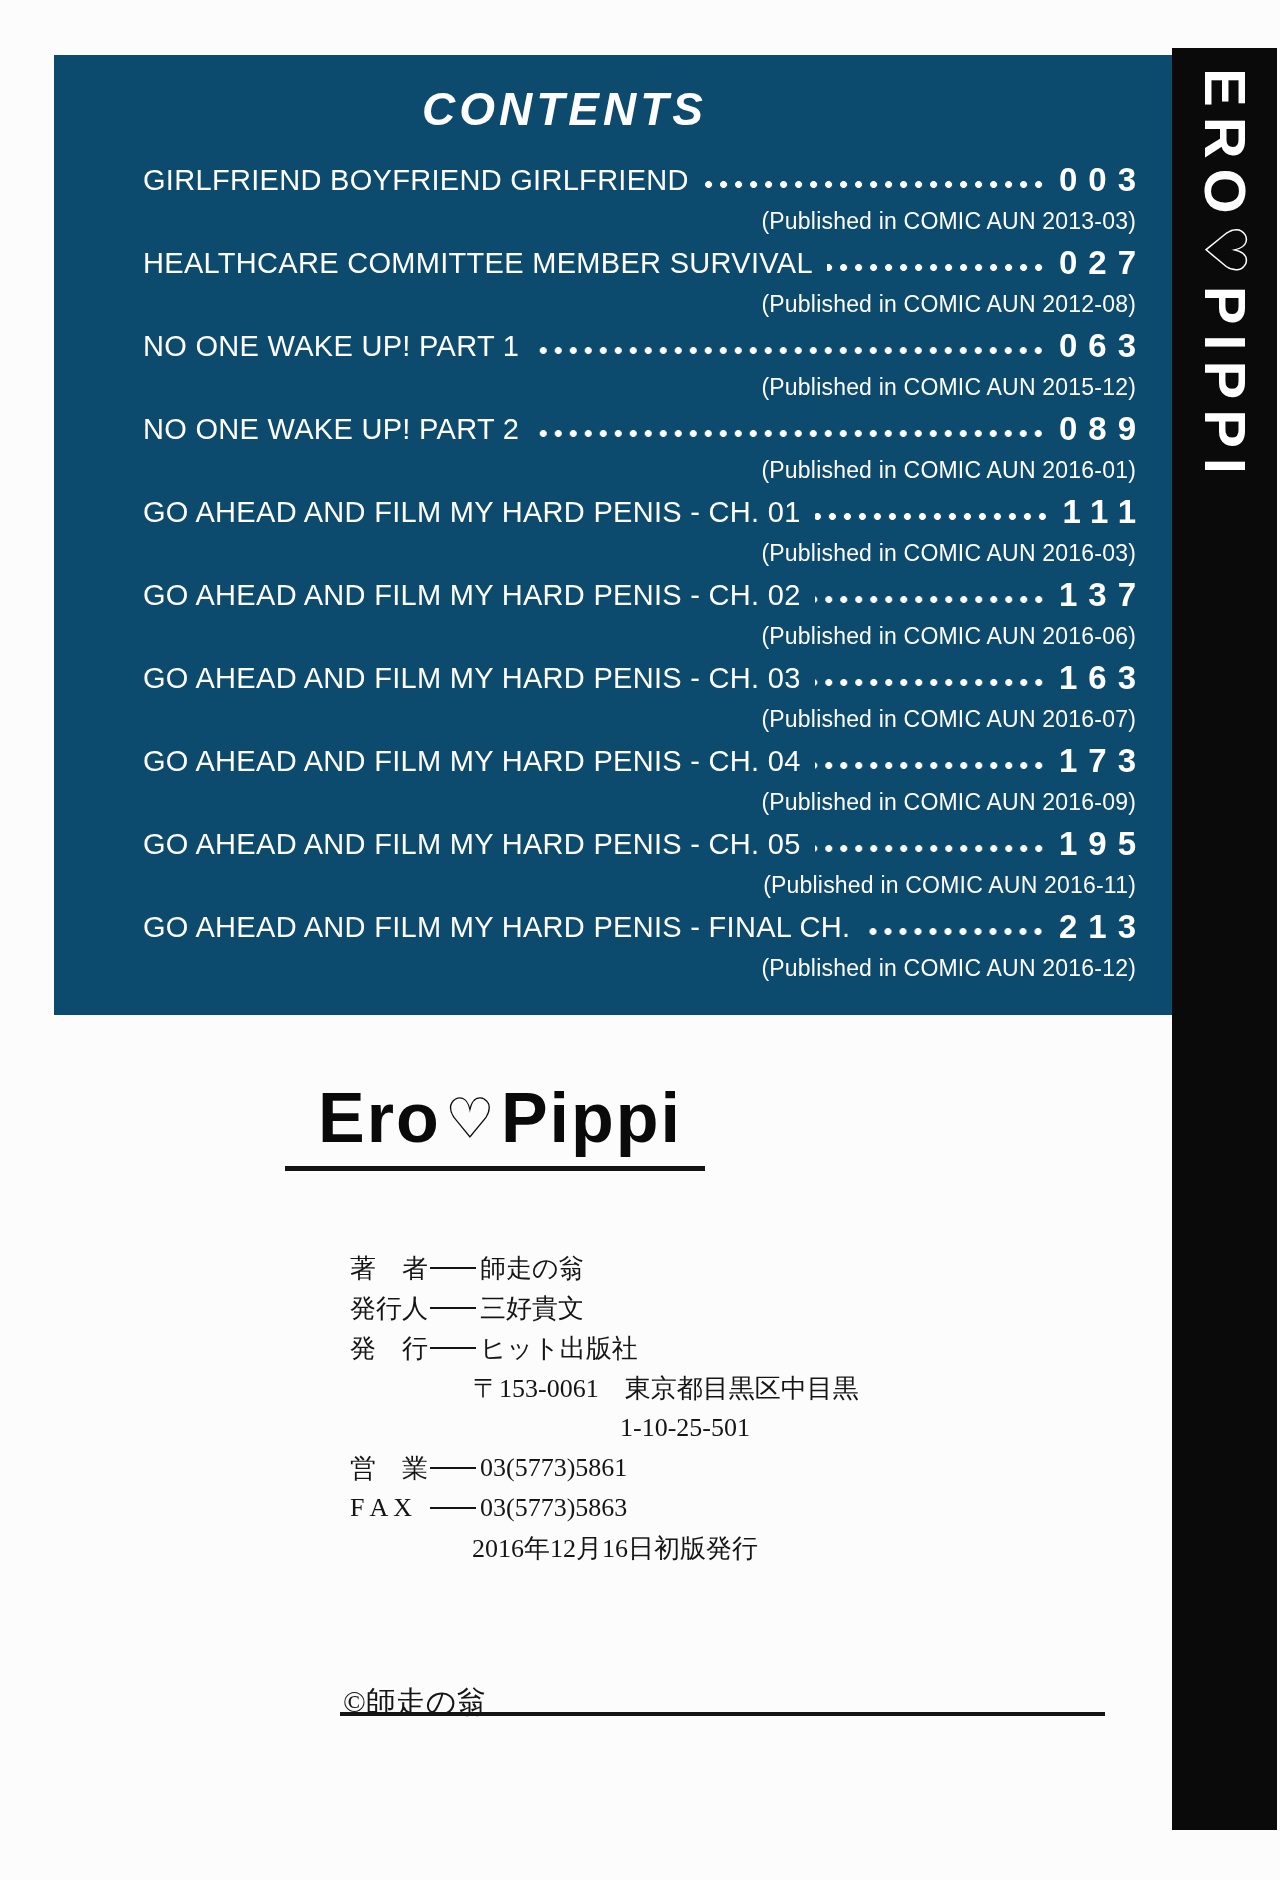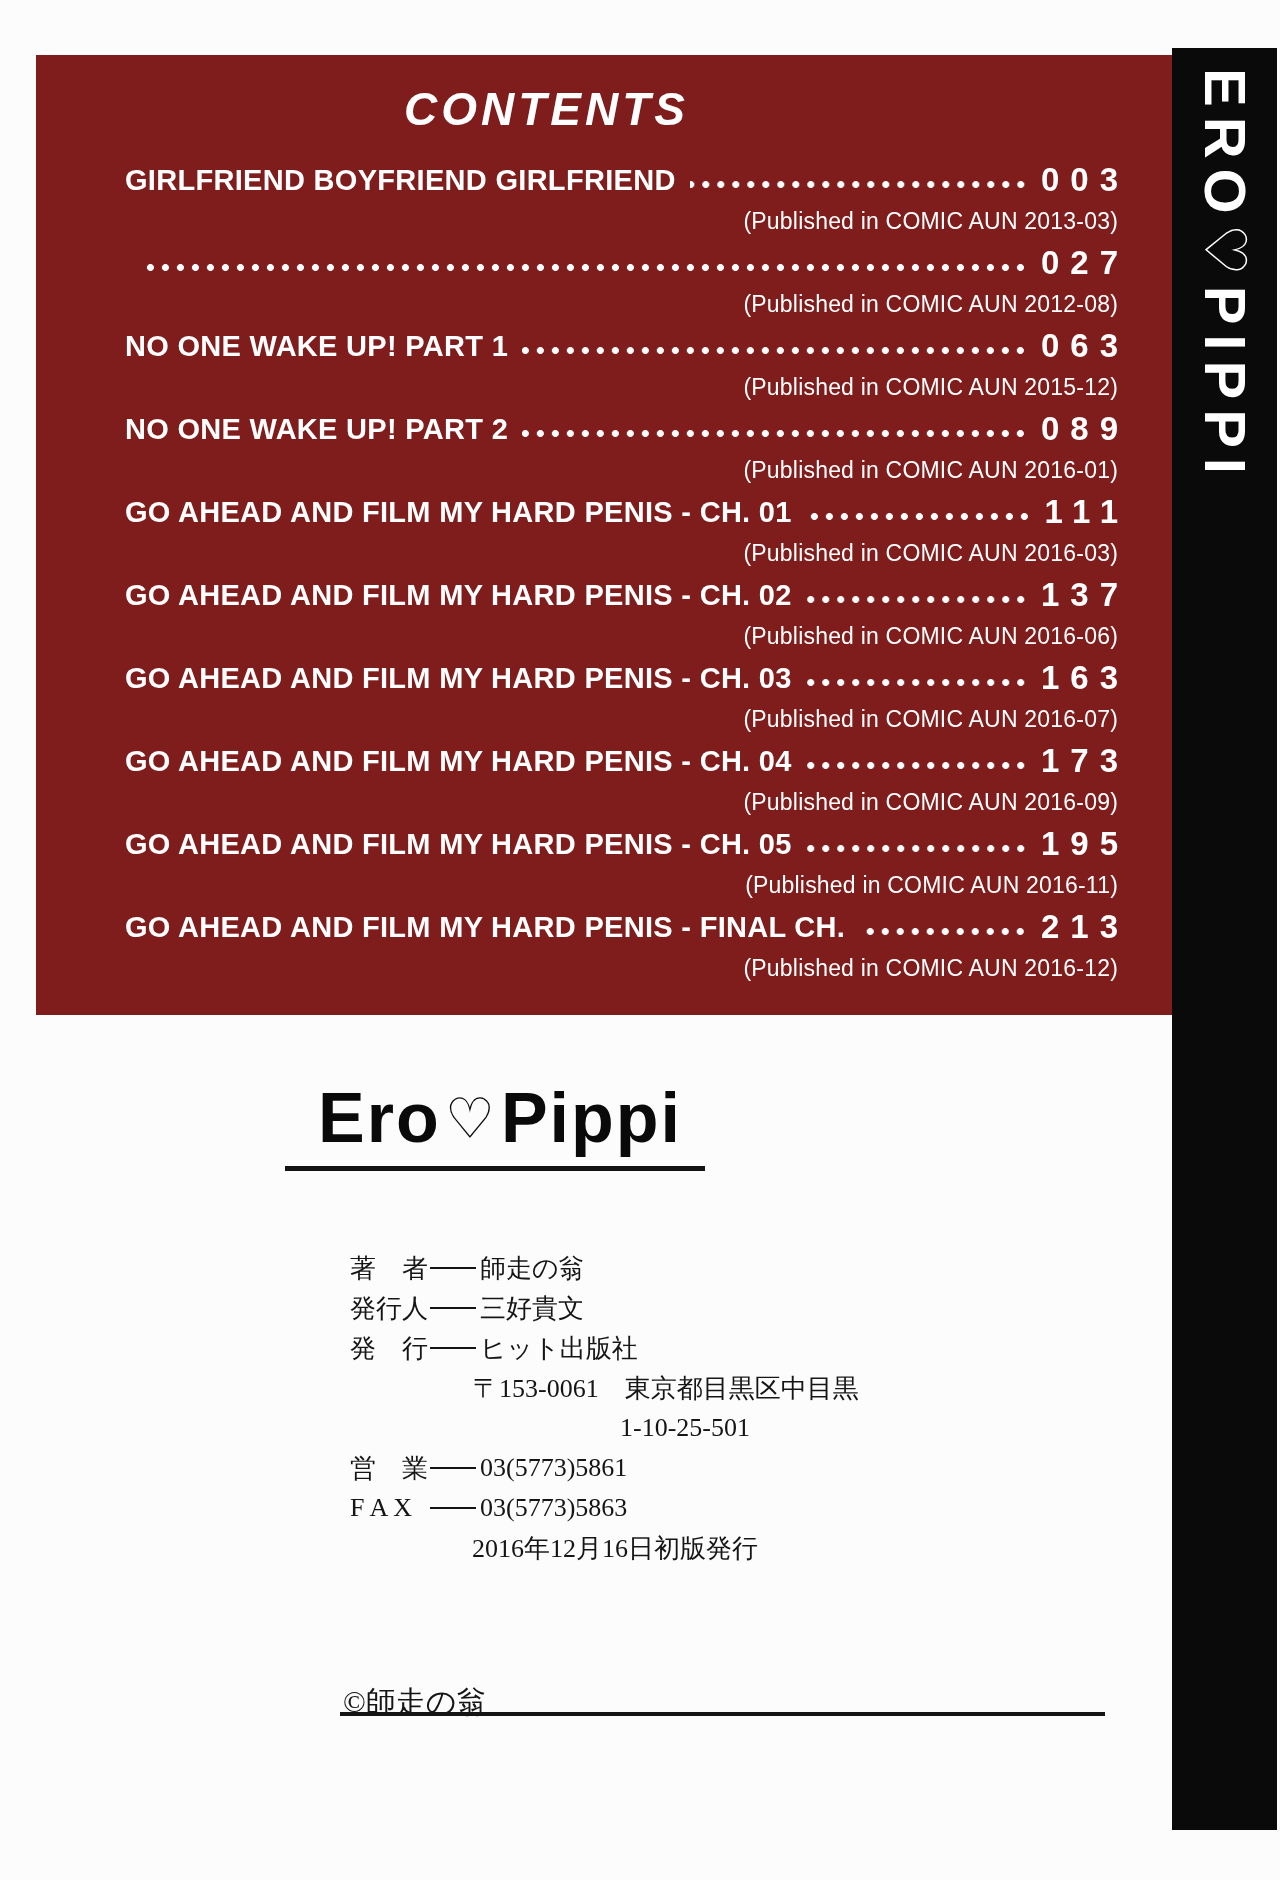--- a/index.html
+++ b/index.html
@@ -5,32 +5,32 @@
   html,body { margin:0; padding:0; }
   body {
     width:1280px; height:1880px; position:relative;
     background:#fcfcfc;
     font-family:"Liberation Sans","DejaVu Sans",sans-serif;
     overflow:hidden;
   }
 
   
   .contents-box {
-    position:absolute; left:36px; top:55px; width:1194px; height:960px;
-    background:#7f1d1d; color:#ffffff; box-sizing:border-box;
+    position:absolute; left:54px; top:55px; width:1194px; height:960px;
+    background:#0c4a6e; color:#ffffff; box-sizing:border-box;
     padding:26px 112px 0 89px;
   }
   .contents-title {
     font-size:46px; line-height:56px; font-weight:800; font-style:italic;
     letter-spacing:4px; text-align:center; margin:0 150px 22px 0;
   }
   .toc-entry { height:75px; margin-bottom:8px; }
   .toc-row1 { display:flex; align-items:center; height:42px; }
   .toc-title {
-    font-size:29px; font-weight:700; letter-spacing:0.3px; white-space:nowrap;text-align:center;
+    font-size:29px; font-weight:400; letter-spacing:0.3px; white-space:nowrap;text-align:center;
   }
   .toc-leader {
     flex:1 1 0; min-width:8px; height:9px; margin:8px 10px 0 14px;
     background-image:radial-gradient(circle at 4.5px 4.5px, #ffffff 3.1px, rgba(0,0,0,0) 3.8px);
     background-size:15px 9px; background-repeat:repeat-x;
     background-position:right 0 top 0;
   }
   .toc-page {
     font-size:33px; font-weight:700; letter-spacing:11px; margin-right:-11px;
     white-space:nowrap;
@@ -95,20 +95,21 @@
     <div class="toc-row1">
       <span class="toc-title">GIRLFRIEND BOYFRIEND GIRLFRIEND</span>
       <span class="toc-leader"></span>
       <span class="toc-page">003</span>
     </div>
     <div class="toc-row2">(Published in COMIC AUN 2013-03)</div>
   </div>
 
   <div class="toc-entry">
     <div class="toc-row1">
+      <span class="toc-title">HEALTHCARE COMMITTEE MEMBER SURVIVAL</span>
       <span class="toc-leader"></span>
       <span class="toc-page">027</span>
     </div>
     <div class="toc-row2">(Published in COMIC AUN 2012-08)</div>
   </div>
 
   <div class="toc-entry">
     <div class="toc-row1">
       <span class="toc-title">NO ONE WAKE UP! PART 1</span>
       <span class="toc-leader"></span>

